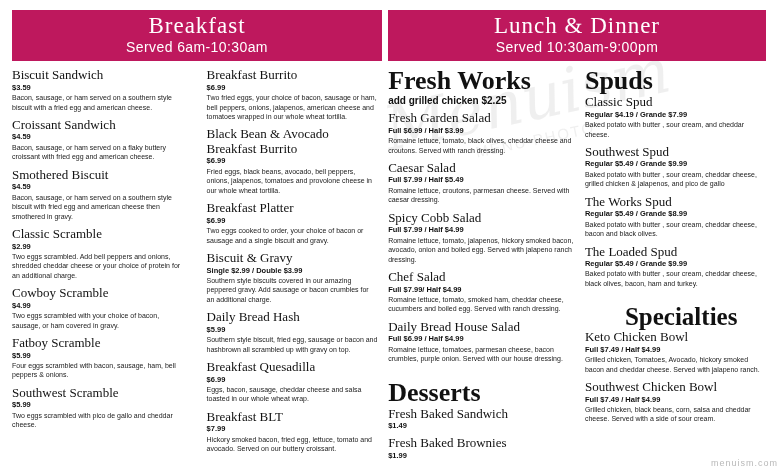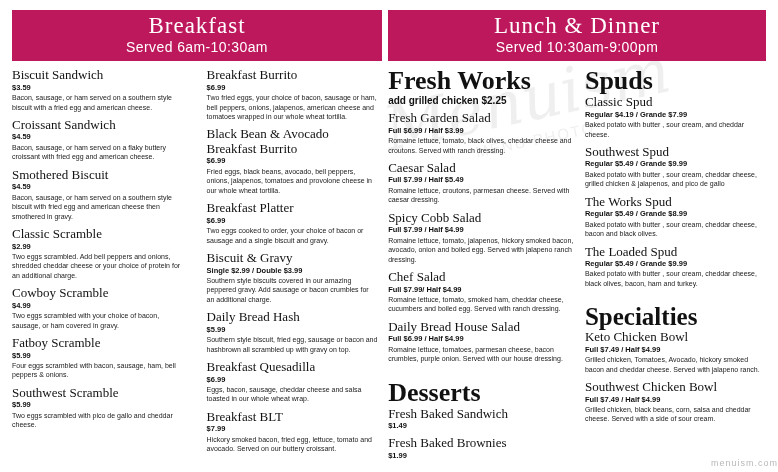--- a/index.html
+++ b/index.html
@@ -101,21 +101,21 @@
   .col.c2 { width: 180px; margin-left: 13px; }
   .col.c3 { width: 196px; }
   .col.c4 { width: 190px; }
 
   .section-head {
     font-family: "Liberation Serif", serif;
     font-size: 26px;
     line-height: 1.0;
     margin: 0 0 1px 0;
   }
-  .section-head.tight { font-size: 25px; }
+  .section-head.tight { font-size: 25px; margin-left: 40px; }
   .section-sub {
     font-family: "Liberation Sans", sans-serif;
     font-size: 10px;
     font-weight: bold;
     margin: 0 0 5px 0;
   }
 
   .item { margin-bottom: 6px; }
   .item-name {
     font-family: "Liberation Serif", serif;

